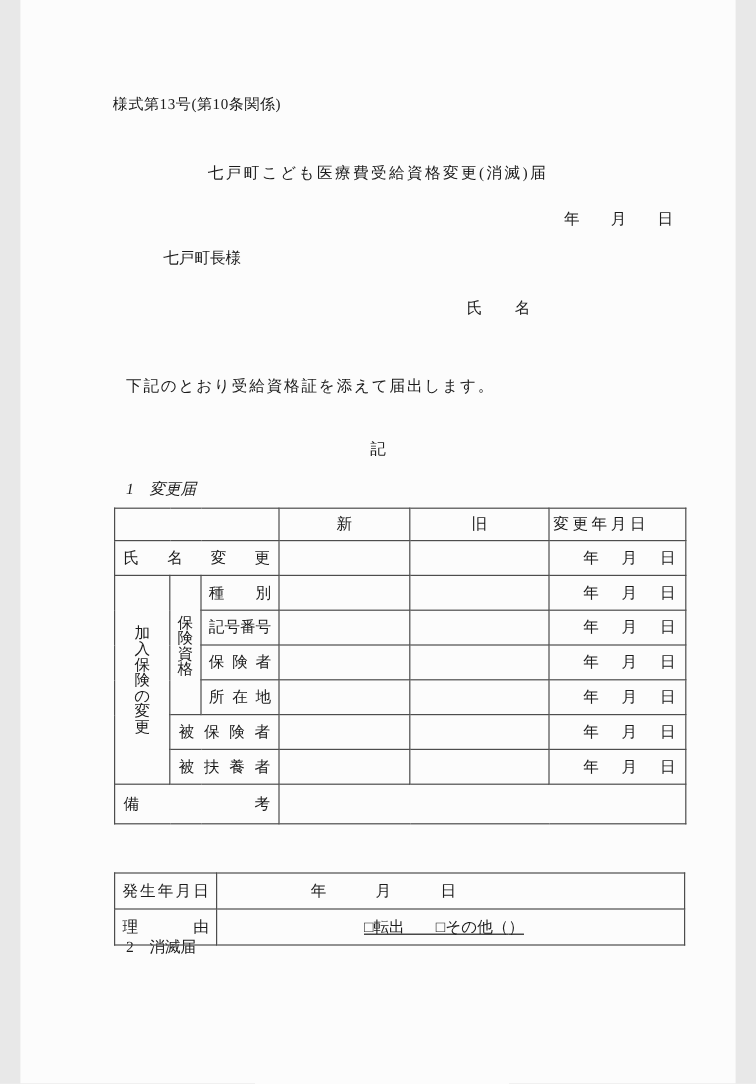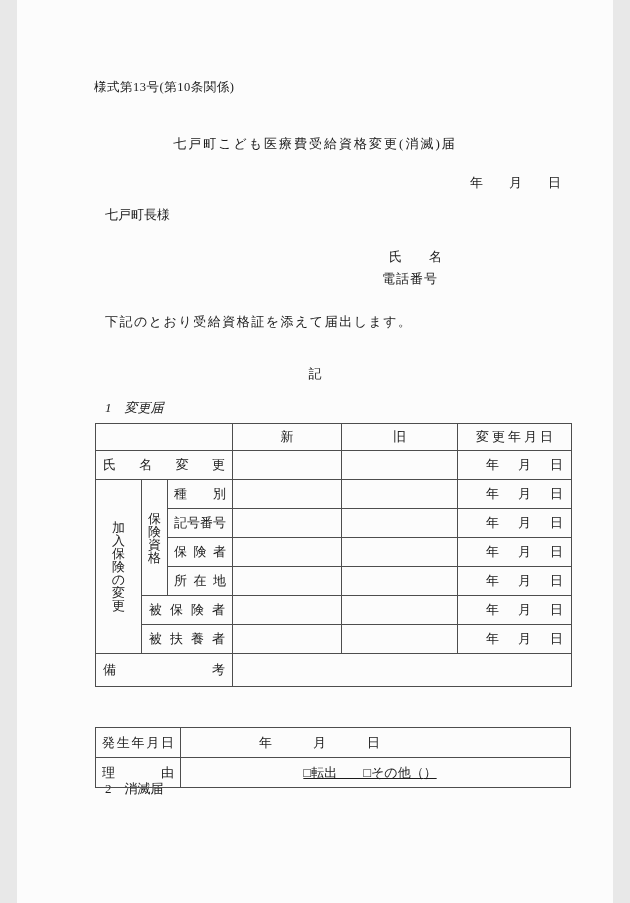--- a/index.html
+++ b/index.html
@@ -10,37 +10,37 @@
     background:#fcfcfc;
     font-family:"Liberation Serif","DejaVu Serif",serif;
     color:#1b1b1b;
     font-size:13px;
     overflow:hidden;
   }
   .abs{position:absolute;}
   .form-number{left:77px;top:79px;font-size:12.5px;letter-spacing:0.5px;}
   .doc-title{left:0;right:0;top:135px;text-align:center;font-size:13px;letter-spacing:2px;}
   .date-line{left:453px;top:174px;width:91px;display:flex;justify-content:space-between;}
-  .addressee{left:88px;top:206px;width:96px;display:flex;justify-content:flex-start;}
+  .addressee{left:88px;top:206px;width:96px;display:flex;justify-content:flex-end;}
   .declarant{left:308px;top:246px;}
   .declarant .drow{display:flex;height:22px;align-items:center;}
   .declarant .dlabel{width:57px;}
   .declarant .dval{width:67px;}
   .declarant .dval-wide{letter-spacing:1px;}
   .body-text{left:88px;top:313px;letter-spacing:1.5px;}
   .record-marker{left:0;right:0;top:365px;text-align:center;}
   .sec-heading{font-size:13px;}
   .h1{left:88px;top:399px;font-style:italic;}
   .h2{left:88px;top:740px;margin-top:40px;}
   .t1{left:78px;top:423px;}
   .t2{left:78px;top:727px;}
   table{border-collapse:collapse;table-layout:fixed;}
   td{border:1px solid #4d4d4d;padding:0;vertical-align:middle;font-size:13px;}
   .center{text-align:center;}
-  .th-date{text-align:center;letter-spacing:3px;text-indent:3px;}
+  .th-date{text-align:left;letter-spacing:3px;text-indent:3px;}
   
   .jchar{display:flex;justify-content:space-between;align-items:center;height:100%;padding:0 7px;box-sizing:border-box;}
   .jchar-tight{padding:0 6px;}
   
   .vchar{display:flex;flex-direction:column;justify-content:space-around;align-items:center;height:100%;padding:4px 0;box-sizing:border-box;}
   .vchar span{line-height:1;}
   
   .date-flex{display:flex;justify-content:space-between;align-items:center;height:100%;padding-left:28px;padding-right:8px;box-sizing:border-box;}
   
   .occ-flex{display:flex;align-items:center;height:100%;padding-left:78px;box-sizing:border-box;}
@@ -68,24 +68,20 @@
   </div>
 
   <div class="abs declarant">
     <div class="drow">
       <span class="dlabel"></span>
       <span class="dval jchar">
           <span>氏</span>
           <span>名</span>
         </span>
     </div>
-    <div class="drow">
-      <span class="dlabel"></span>
-      <span class="dval-wide">電話番号</span>
-    </div>
   </div>
 
   <div class="abs body-text">下記のとおり受給資格証を添えて届出します。</div>
 
   <div class="abs record-marker">記</div>
 
   <div class="abs sec-heading h1">1　変更届</div>
 
   <table class="abs t1">
     <colgroup>

